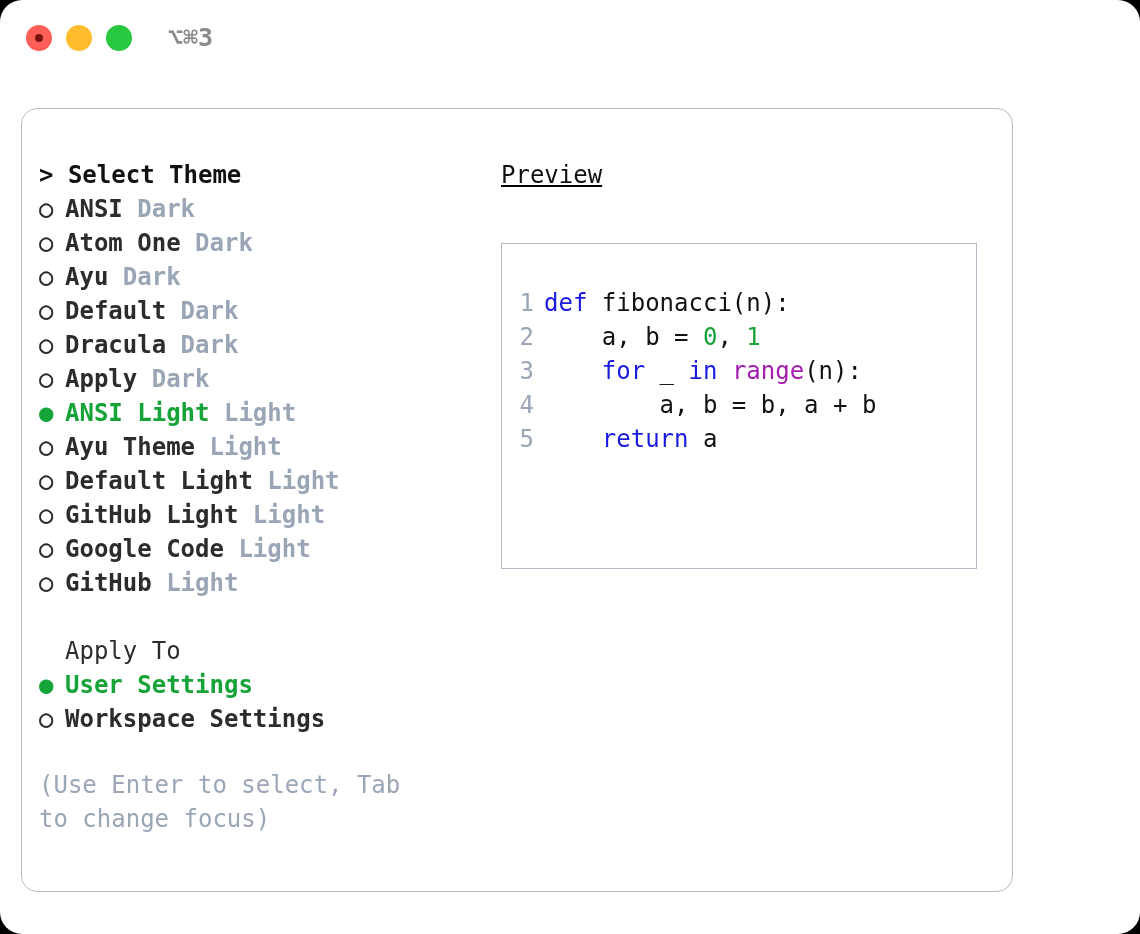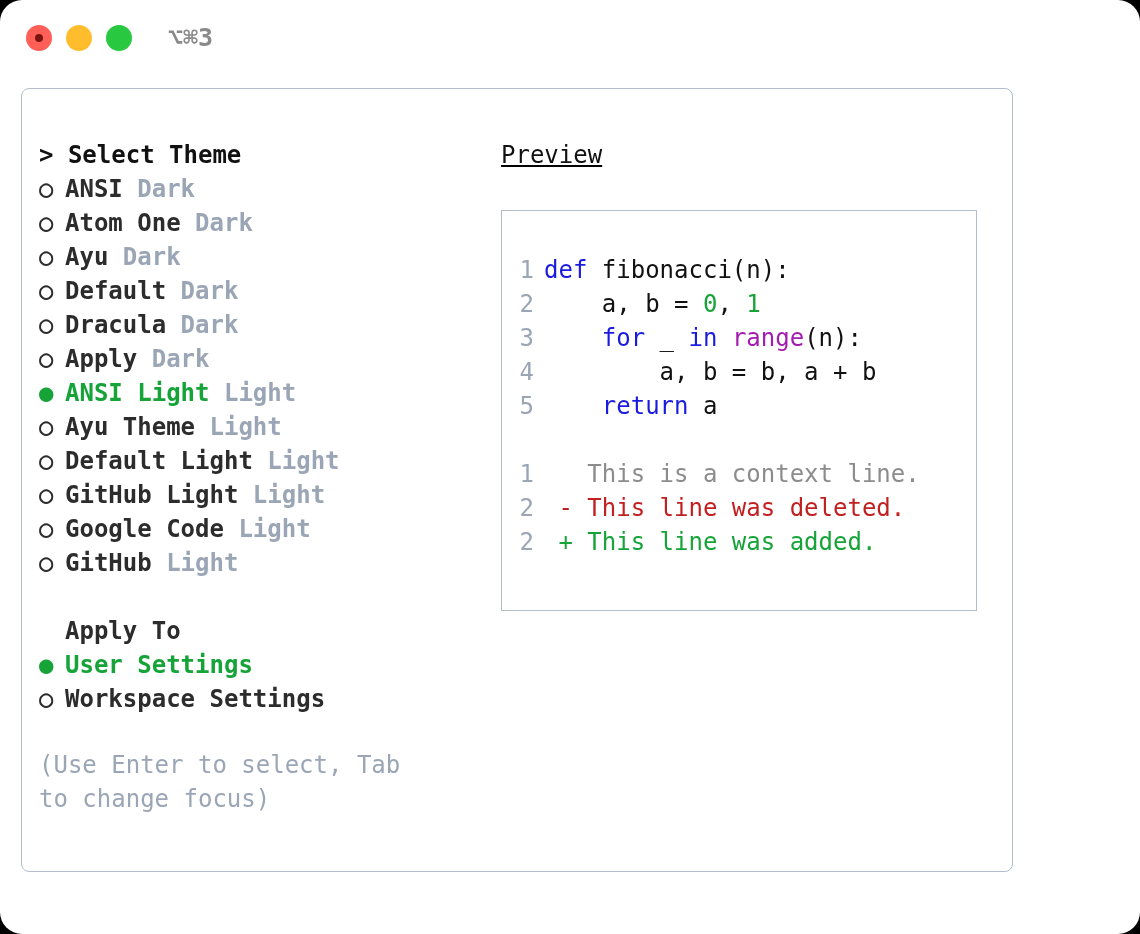--- a/index.html
+++ b/index.html
@@ -63,25 +63,25 @@
     font-weight: bold;
     color: #8a8a8a;
     letter-spacing: 0px;
     line-height: 30px;
   }
 
   
   #panel {
     position: absolute;
     left: 21px;
-    top: 88px;
+    top: 108px;
     width: 992px;
     height: 784px;
     border: 1.5px solid #b3bcc9;
-    border-radius: 8px;
+    border-radius: 16px;
     background: #ffffff;
     box-sizing: border-box;
   }
 
   #columns {
     position: absolute;
     left: 0; top: 0;
     width: 100%; height: 100%;
   }
 
@@ -118,21 +118,20 @@
   .opt-row .name { color: #2c2c2c; }
   .opt-row.selected .name { color: #16a338; }
   .opt-row .variant { color: #9aa5b5; }
 
   .section-title {
     font-size: 24px;
     line-height: 34px;
     color: #2c2c2c;
     white-space: pre;
     padding-left: 26px;
-    font-weight: bold;
   }
 
   #spacer-apply { height: 34px; }
 
   #hint {
     margin-top: 32px;
     font-size: 24px;
     line-height: 34px;
     color: #9aa5b5;
     width: 400px;
@@ -146,23 +145,23 @@
     top: 49px;
     width: 490px;
     text-decoration: underline;
   }
   #preview-title {
     font-size: 24px;
     color: #111111;
     line-height: 34px;
   }
   #preview-box {
-    margin-top: 38px;
+    margin-top: 51px;
     width: 476px;
-    height: 401px;
+    height: 326px;
     border: 1.5px solid #b3bcc9;
     box-sizing: border-box;
     background: #ffffff;
     position: relative;
   }
   #code-area {
     position: absolute;
     left: 8px;
     top: 42px;
     right: 6px;
@@ -248,24 +247,19 @@
         <div id="preview-box">
           <div id="code-area">
             <div id="code-lines">
                 <div class="code-line"><span class="lnum">1</span><span class="code-body"><span class="tok-kw">def</span><span class="tok-punct"> </span><span class="tok-fn">fibonacci</span><span class="tok-punct">(n):</span></span></div>
                 <div class="code-line"><span class="lnum">2</span><span class="code-body"><span class="tok-id">    a, b = </span><span class="tok-num">0</span><span class="tok-punct">, </span><span class="tok-num">1</span></span></div>
                 <div class="code-line"><span class="lnum">3</span><span class="code-body"><span class="tok-punct">    </span><span class="tok-kw">for</span><span class="tok-id"> _ </span><span class="tok-kw">in</span><span class="tok-punct"> </span><span class="tok-built">range</span><span class="tok-punct">(n):</span></span></div>
                 <div class="code-line"><span class="lnum">4</span><span class="code-body"><span class="tok-id">        a, b = b, a + b</span></span></div>
                 <div class="code-line"><span class="lnum">5</span><span class="code-body"><span class="tok-punct">    </span><span class="tok-kw">return</span><span class="tok-id"> a</span></span></div>
               </div>
             <div class="diff-gap"></div>
-            <div id="diff-lines">
-                <div class="code-line"><span class="lnum">1</span><span class="code-body diff-ctx">   This is a context line.</span></div>
-                <div class="code-line"><span class="lnum">2</span><span class="code-body diff-del"> - This line was deleted.</span></div>
-                <div class="code-line"><span class="lnum">2</span><span class="code-body diff-add"> + This line was added.</span></div>
-              </div>
           </div>
         </div>
       </div>
 
     </div>
   </div>
 </div>
 
 </body></html>

